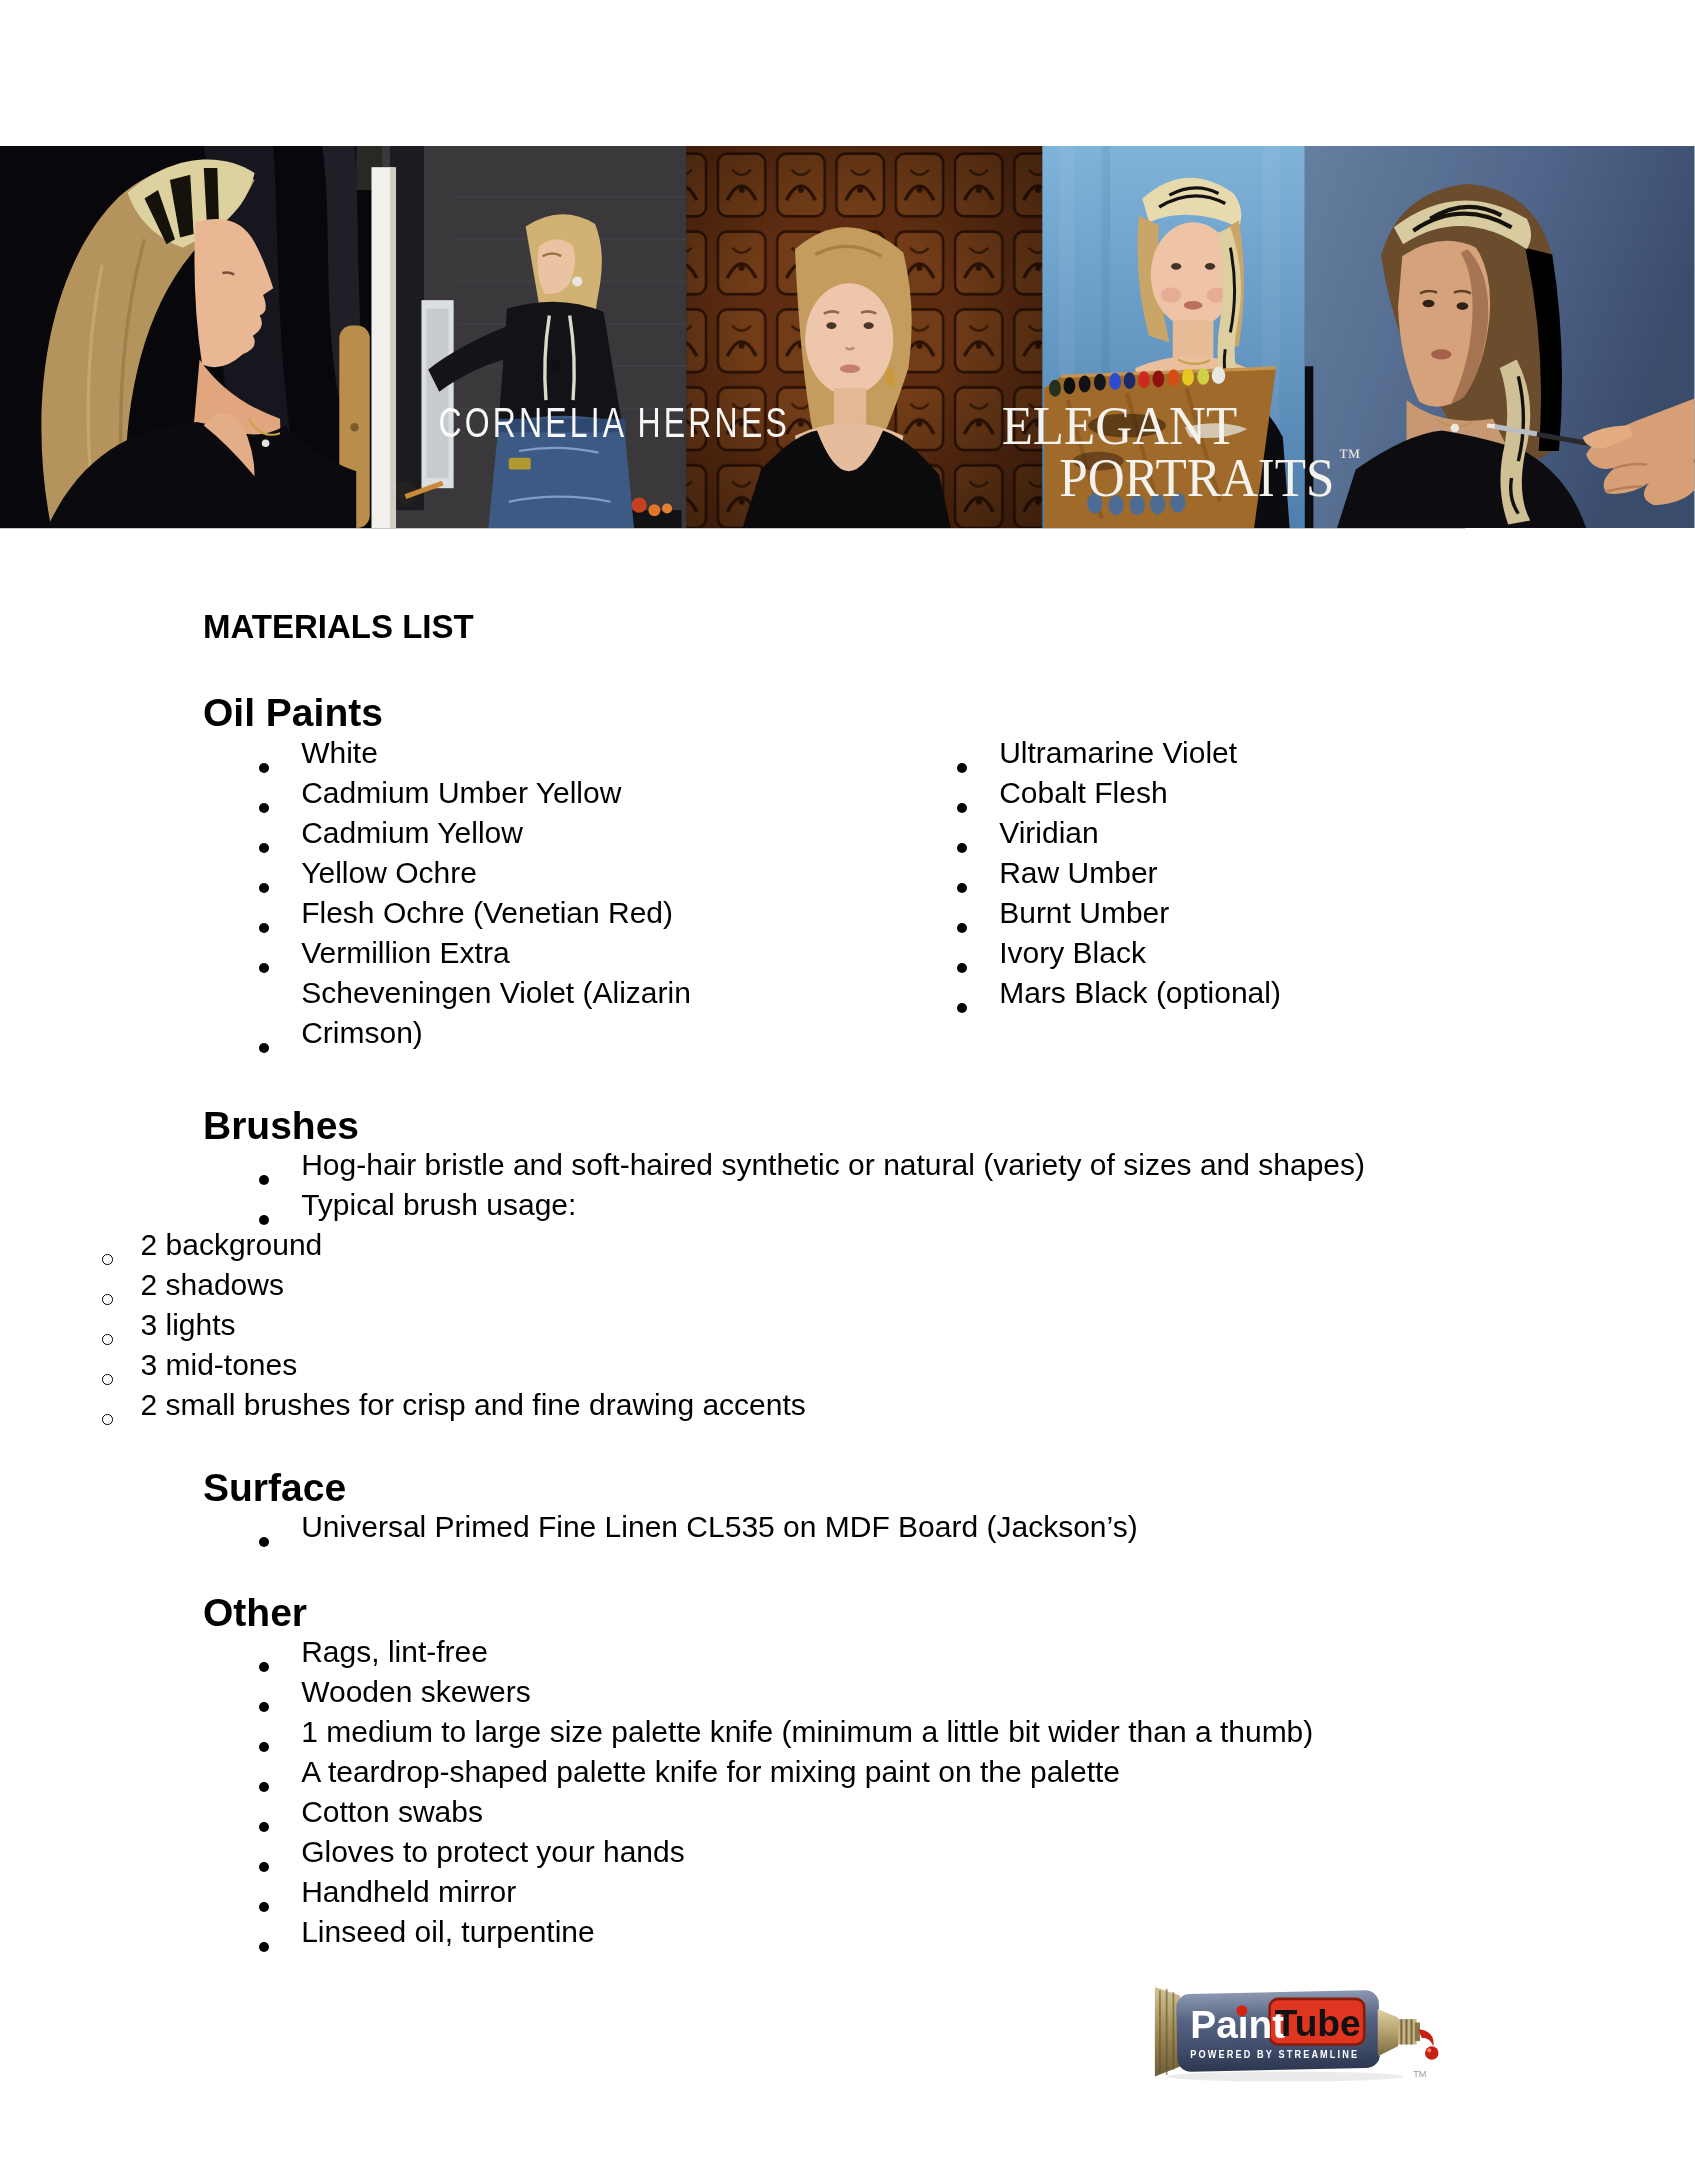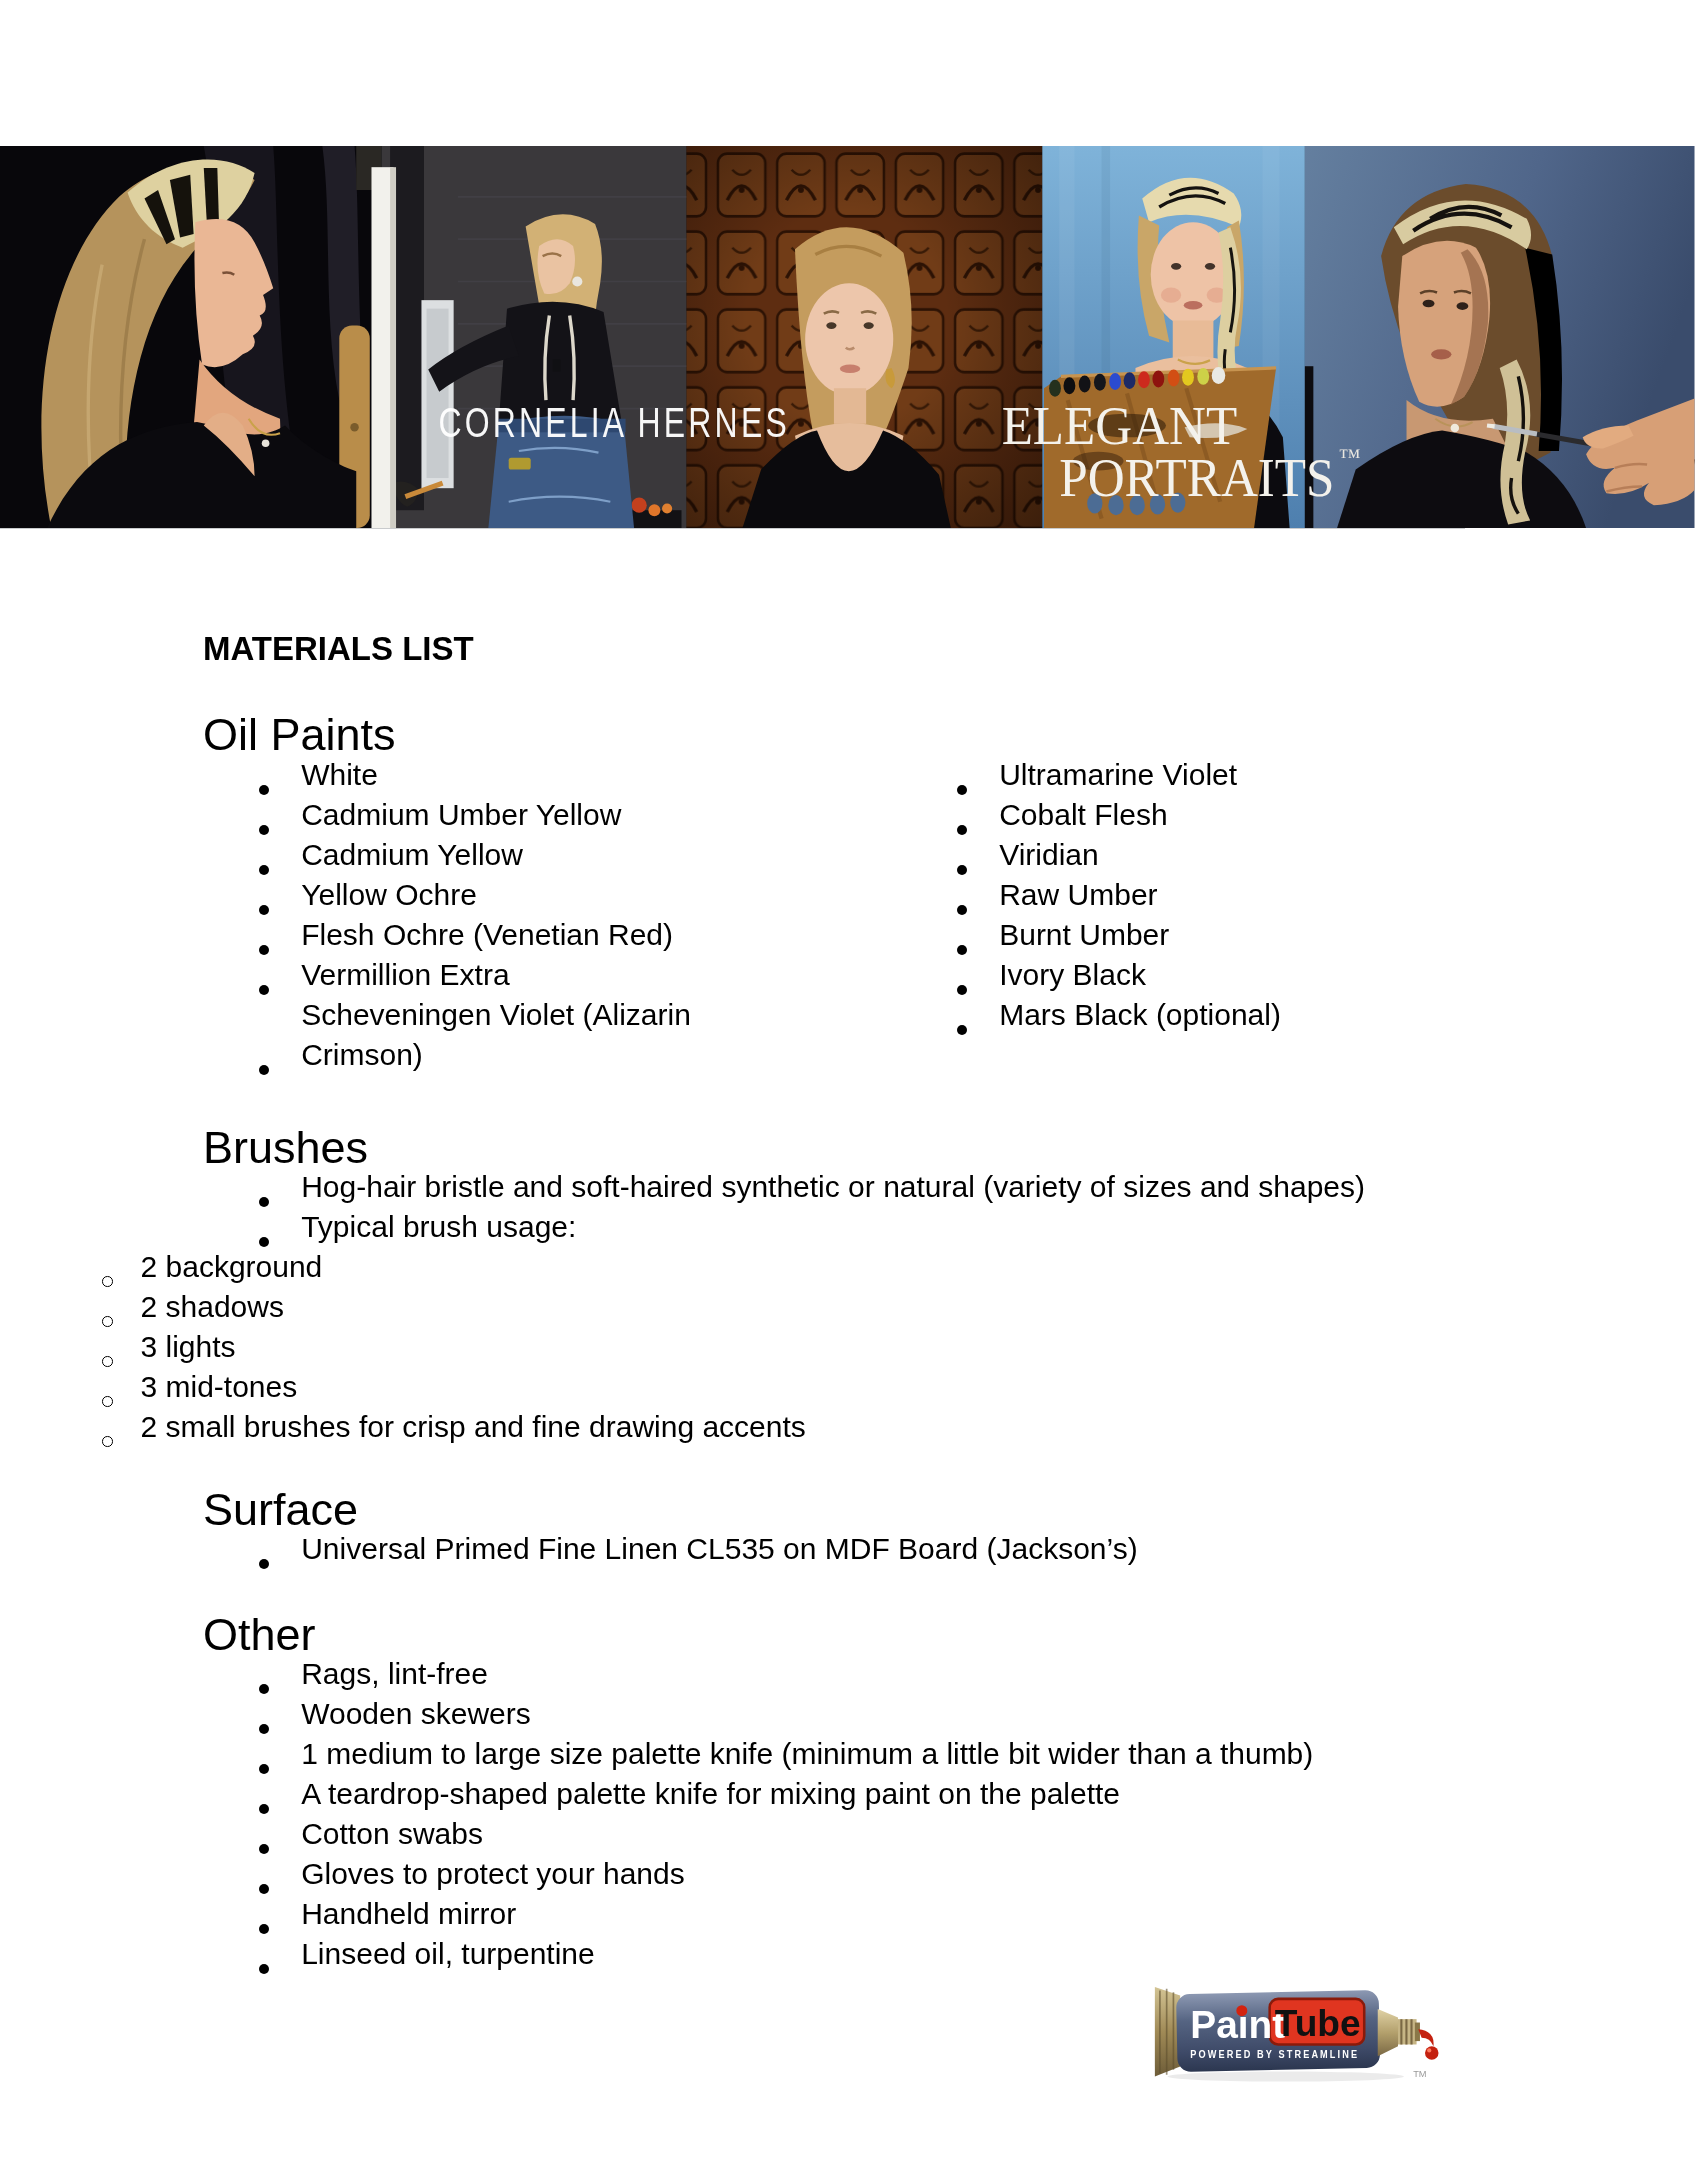--- a/index.html
+++ b/index.html
@@ -5,23 +5,23 @@
   html,body{margin:0;padding:0;background:#ffffff;}
   .page{position:relative;width:1695px;height:2182px;background:#ffffff;overflow:hidden;
         font-family:"Liberation Sans",sans-serif;color:#000;}
 
   
   .banner{position:absolute;top:146px;left:0;width:1465px;height:382px;background:#0a090d;
           border-bottom:1.7px solid #c9cbcd;}
   .banner svg{display:block;}
 
   
-  .doc{position:absolute;top:552px;left:0;width:1584px;}
+  .doc{position:absolute;top:530px;left:0;width:1584px;}
   .doc h1{margin:78px 0 0 203px;font-size:33px;line-height:38px;font-weight:700;}
-  .doc h2{margin:0 4px 0 203px;font-size:45px;line-height:38px;font-weight:400;}
+  .doc h2{margin:0 4px 0 203px;font-size:39px;line-height:38px;font-weight:700;}
   #sec-oil h2{margin-top:48px;}
   #sec-brushes h2{margin-top:54px;}
   #sec-surface h2{margin-top:44px;}
   #sec-other h2{margin-top:47px;}
 
   ul{list-style:none;margin:0;padding:0;}
   .two-col{display:grid;grid-template-columns:698px auto;margin-left:259px;margin-top:0.8px;}
   ul.main{margin-left:259px;}
   ul.sub{margin-left:102px;}
 

